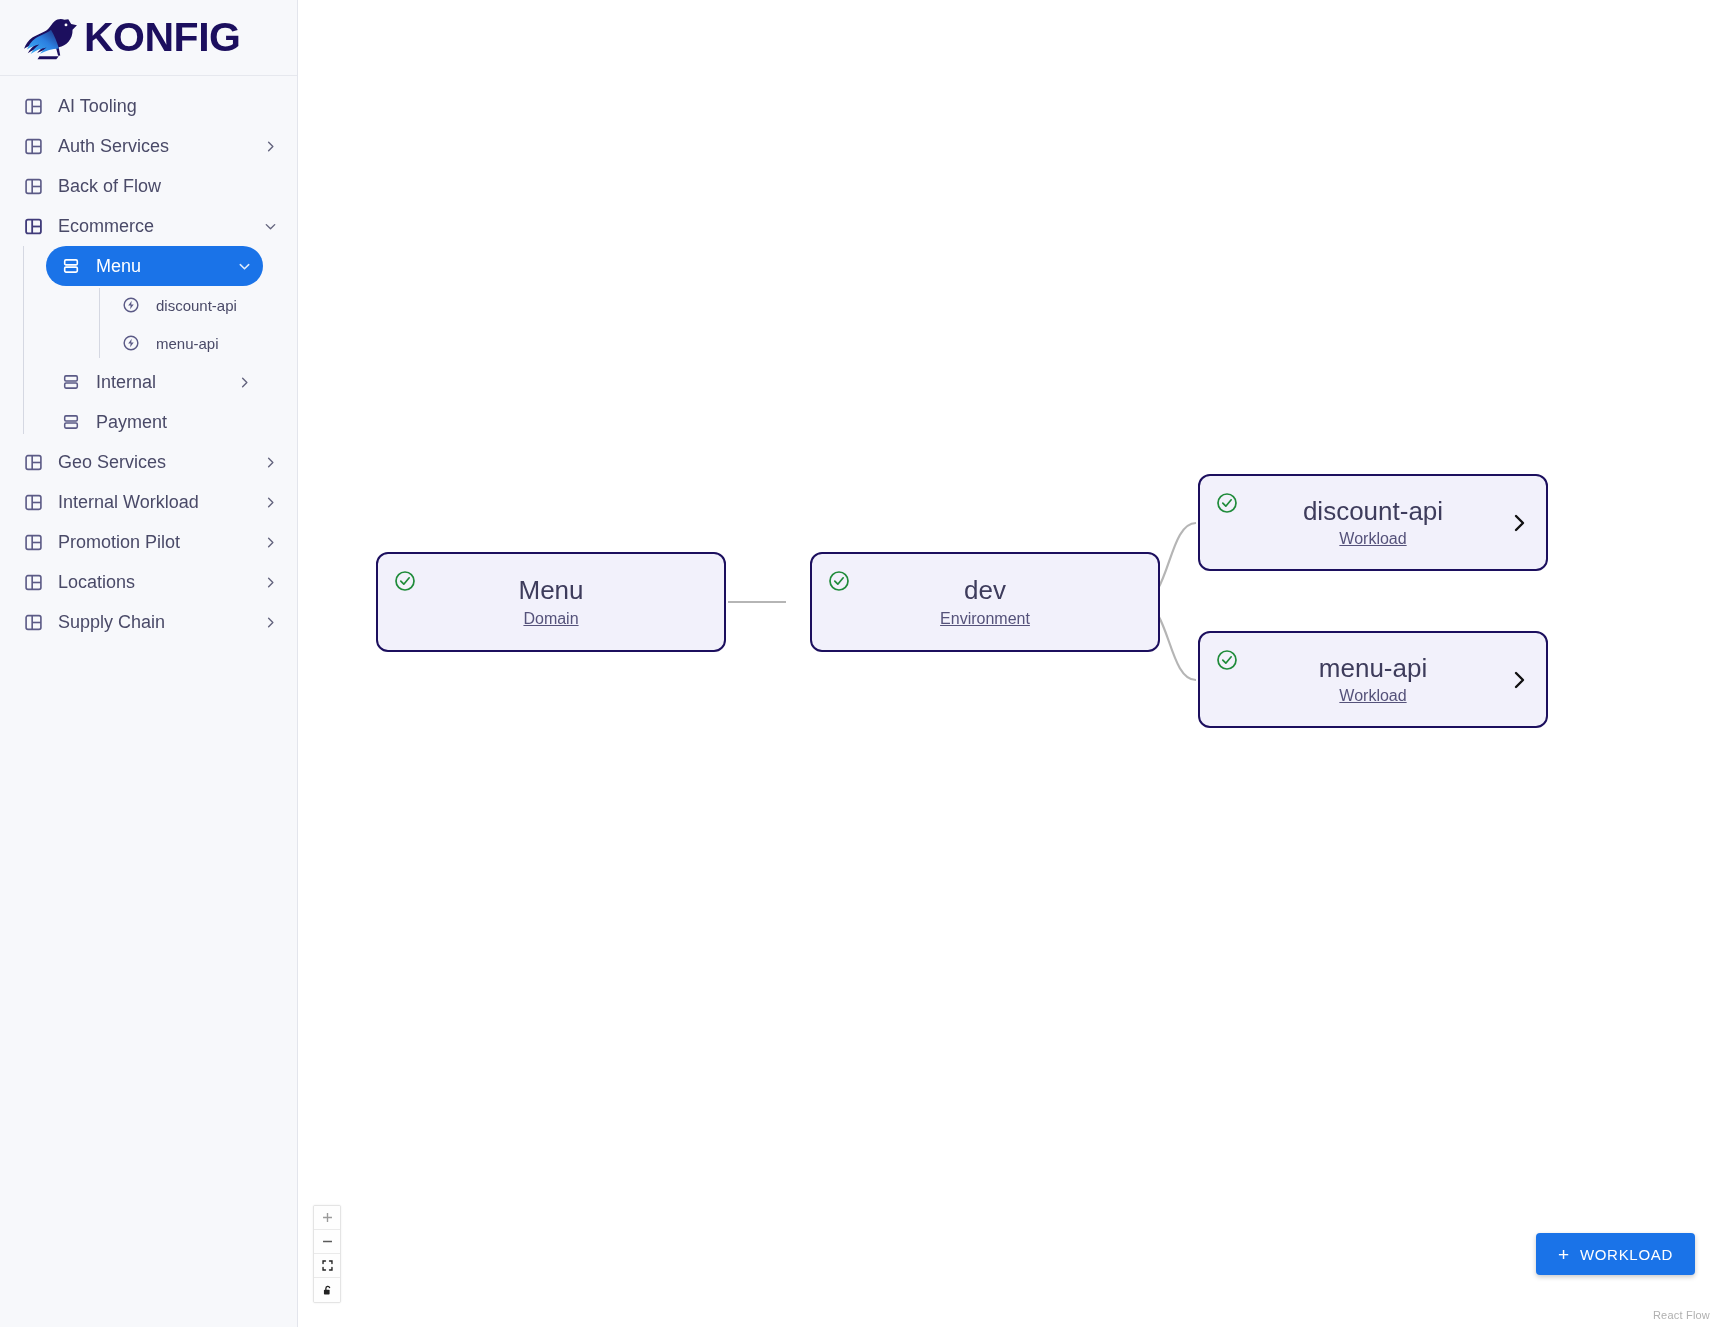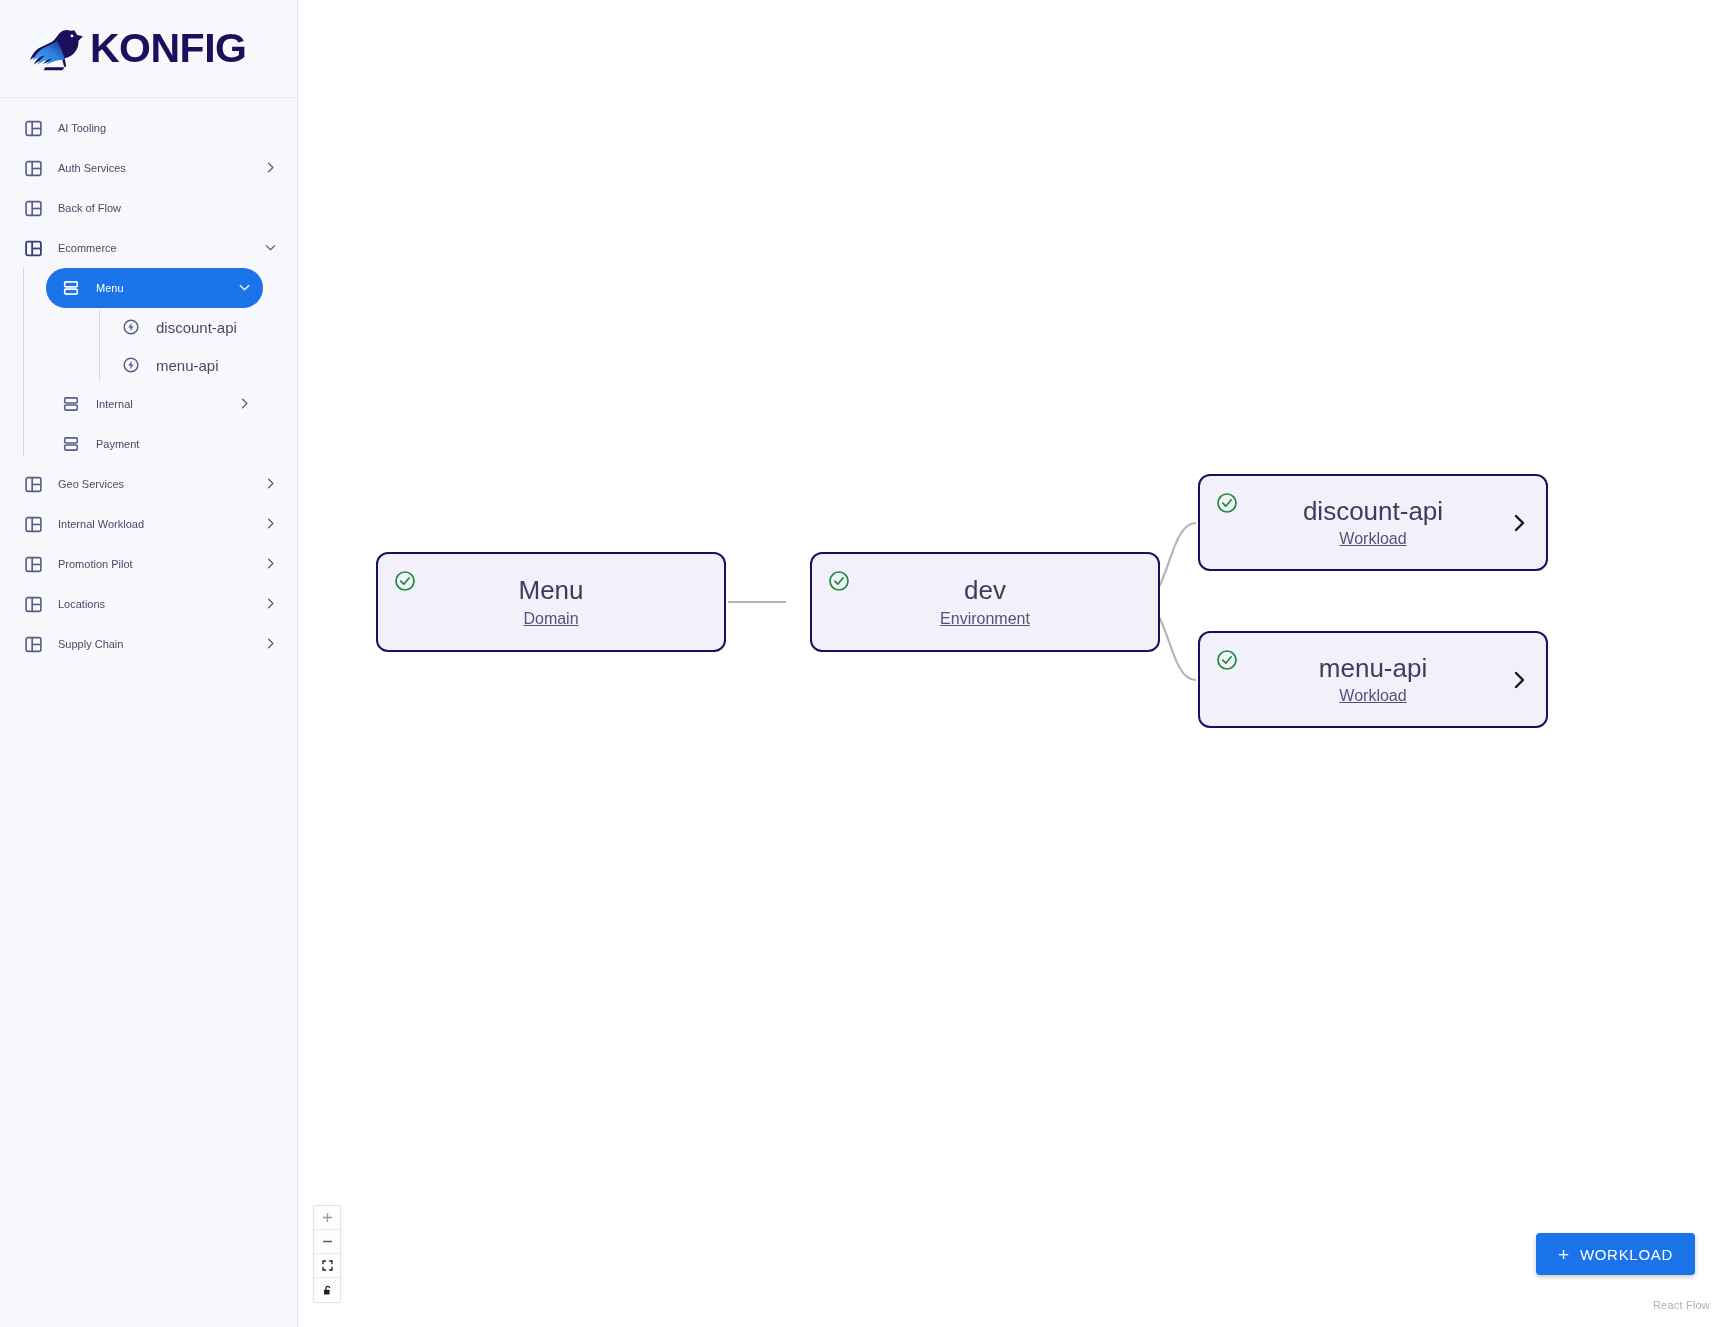--- a/index.html
+++ b/index.html
@@ -15,41 +15,41 @@
 
   
   .sidebar {
     width: 298px; height: 1327px;
     background: #f7f8fb;
     border-right: 1px solid #e3e5ec;
     display: flex; flex-direction: column;
     flex: 0 0 298px;
   }
   .logo-bar {
-    height: 98px;
+    height: 76px;
     display: flex; align-items: center;
-    padding-left: 28px;
+    padding-left: 22px;
     border-bottom: 1px solid #e6e8ee;
     background: #f7f8fb;
   }
   .logo-mark { width: 58px; height: 50px; flex: 0 0 58px; }
   .logo-text {
     font-size: 41px; font-weight: bold; letter-spacing: -0.5px;
     color: #1c0f5e; margin-left: 4px; line-height: 1;
   }
 
   .nav { padding-top: 10px; flex: 1; overflow: hidden; }
   .nav-row {
     display: flex; align-items: center;
     height: 40px; margin: 0 8px;
     padding-left: 14px; padding-right: 10px;
     border-radius: 20px;
     cursor: pointer;
     color: #4a4a68;
-    font-size: 11px;
+    font-size: 18px;
     position: relative;
   }
   .nav-row .ico { width: 22px; height: 22px; flex: 0 0 22px; margin-right: 14px; display:flex; align-items:center; justify-content:center;}
   .nav-row .label { flex: 1; white-space: nowrap; }
   .nav-row .chev { width: 16px; height: 16px; flex: 0 0 16px; opacity: .85; }
 
   
   .lvl2-wrap { position: relative; padding-left: 24px; }
   .lvl2-wrap::before {
     content:""; position:absolute; left: 23px; top: 0; bottom: 8px;
@@ -135,21 +135,21 @@
     border: none; border-radius: 4px;
     display: flex; align-items: center; gap: 10px;
     font-size: 15px; font-weight: 500; letter-spacing: .7px;
     cursor: pointer;
     box-shadow: 0 2px 5px rgba(0,0,0,.22);
     font-family: "Liberation Sans", sans-serif;
   }
   .add-btn .plus { font-size: 19px; line-height: 1; font-weight: 400; }
 
   .attribution {
-    position: absolute; right: 7px; bottom: 16px;
+    position: absolute; right: 7px; bottom: 6px;
     font-size: 11px; color: #b0b0b0;
     letter-spacing: .2px; cursor: pointer;
   }
 </style>
 </head>
 <body>
 
 <div id="app">
 
   <aside class="sidebar">

